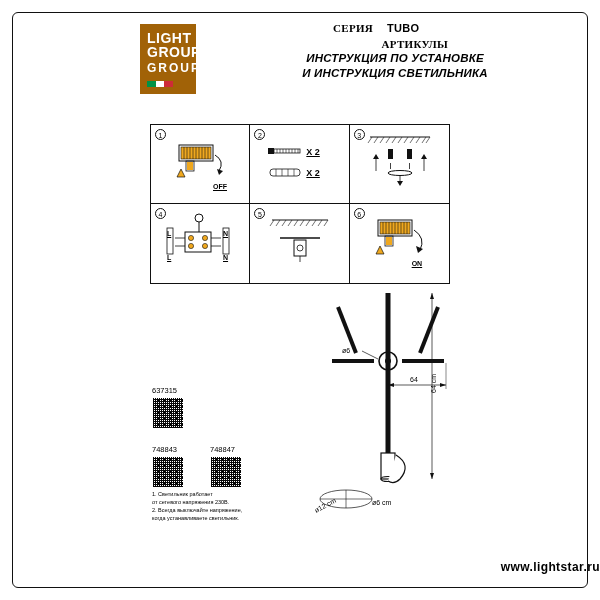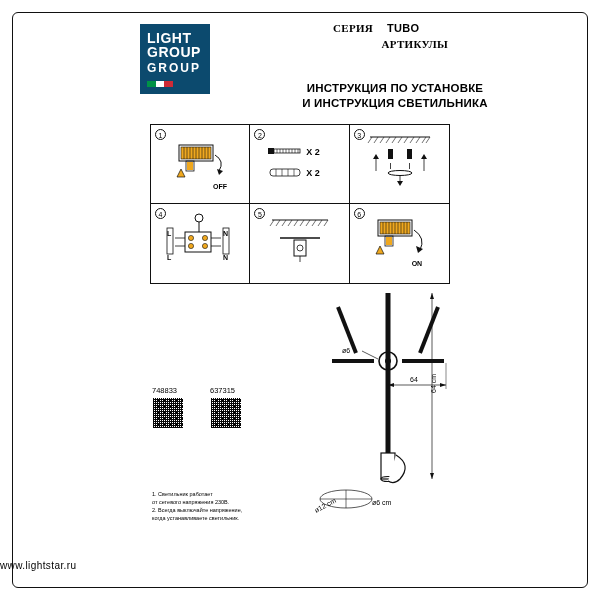--- a/index.html
+++ b/index.html
@@ -29,23 +29,23 @@
     border: 1px solid #111;
     border-radius: 6px;
     box-sizing: border-box;
   }
 
   
   .logo-box {
     position: absolute;
     left: 140px;
     top: 24px;
-    width: 70px;
+    width: 56px;
     height: 70px;
-    background: #0c4a6e;
+    background: #a16207;
     color: #fff;
     box-sizing: border-box;
     padding: 7px 0 0 7px;
   }
   .logo-line {
     font-family: "Liberation Sans", sans-serif;
     font-weight: bold;
     font-size: 14px;
     line-height: 14px;
     letter-spacing: 0.5px;
@@ -76,25 +76,26 @@
     font-size: 11px;
     font-weight: bold;
     letter-spacing: 0.3px;
     display: flex;
     justify-content: center;
     gap: 0px;
   }
   .head-row .lbl { width: 120px; text-align: right; padding-right: 14px; font-family: Liberation Serif, serif; }
   .head-row .val { width: 150px; text-align: left; }
   .head-title {
-    margin-top: 31px;
+    margin-top: 1px;
     font-size: 11.5px;
     font-weight: bold;
     line-height: 15px;
     letter-spacing: 0.2px;
+    font-style: italic;
   }
 
   
   .steps {
     position: absolute;
     left: 150px;
     top: 124px;
     width: 300px;
     height: 160px;
     border: 1px solid #111;
@@ -122,20 +123,21 @@
     font-size: 7px;
     line-height: 11px;
     text-align: center;
     box-sizing: border-box;
   }
   .cell svg { position: absolute; left: 0; top: 0; }
   .cap {
     position: absolute;
     font-size: 7px;
     font-weight: bold;
+    text-decoration: underline;
   }
 
   
   .main-draw {
     position: absolute;
     left: 150px;
     top: 285px;
     width: 300px;
     height: 245px;
   }
@@ -181,23 +183,23 @@
     width: 130px;
     font-size: 5.5px;
     line-height: 8px;
   }
 
   .footer {
     position: absolute;
     left: 0;
     right: 0;
     top: 560px;
-    text-align: left;
-    font-size: 10px;
-    font-weight: normal;
+    text-align: right;
+    font-size: 12px;
+    font-weight: bold;
     letter-spacing: 0.4px;
   }
 </style>
 </head>
 <body>
 
 <div class="page">
   <div class="frame"></div>
 
   <div class="logo-box">
@@ -421,25 +423,31 @@
       <line x1="170" y1="214" x2="222" y2="214" stroke="#111" stroke-width="0.6"></line>
       <line x1="196" y1="205" x2="196" y2="223" stroke="#111" stroke-width="0.6"></line>
       <text x="166" y="228" font-size="7" font-family="Liberation Sans, sans-serif" transform="rotate(-28 166 228)">ø12 cm</text>
       <text x="222" y="220" font-size="7" font-family="Liberation Sans, sans-serif">ø6 cm</text>
     </svg>
   </div>
 
   <div class="codes">
     <div class="code-row">
       <div class="code-item">
-        <div class="code-label">748833</div>
+        <div class="code-label">637315</div>
+        <div class="qr"></div>
+      </div>
+    </div>
+    <div class="code-row" style="margin-top:16px">
+      <div class="code-item">
+        <div class="code-label">748843</div>
         <div class="qr"></div>
       </div>
       <div class="code-item">
-        <div class="code-label">637315</div>
+        <div class="code-label">748847</div>
         <div class="qr"></div>
       </div>
     </div>
   </div>
 
   <div class="notes">
     <div>1. Светильник работает</div>
     <div>от сетевого напряжения 230В.</div>
     <div>2. Всегда выключайте напряжение,</div>
     <div>когда устанавливаете светильник.</div>

